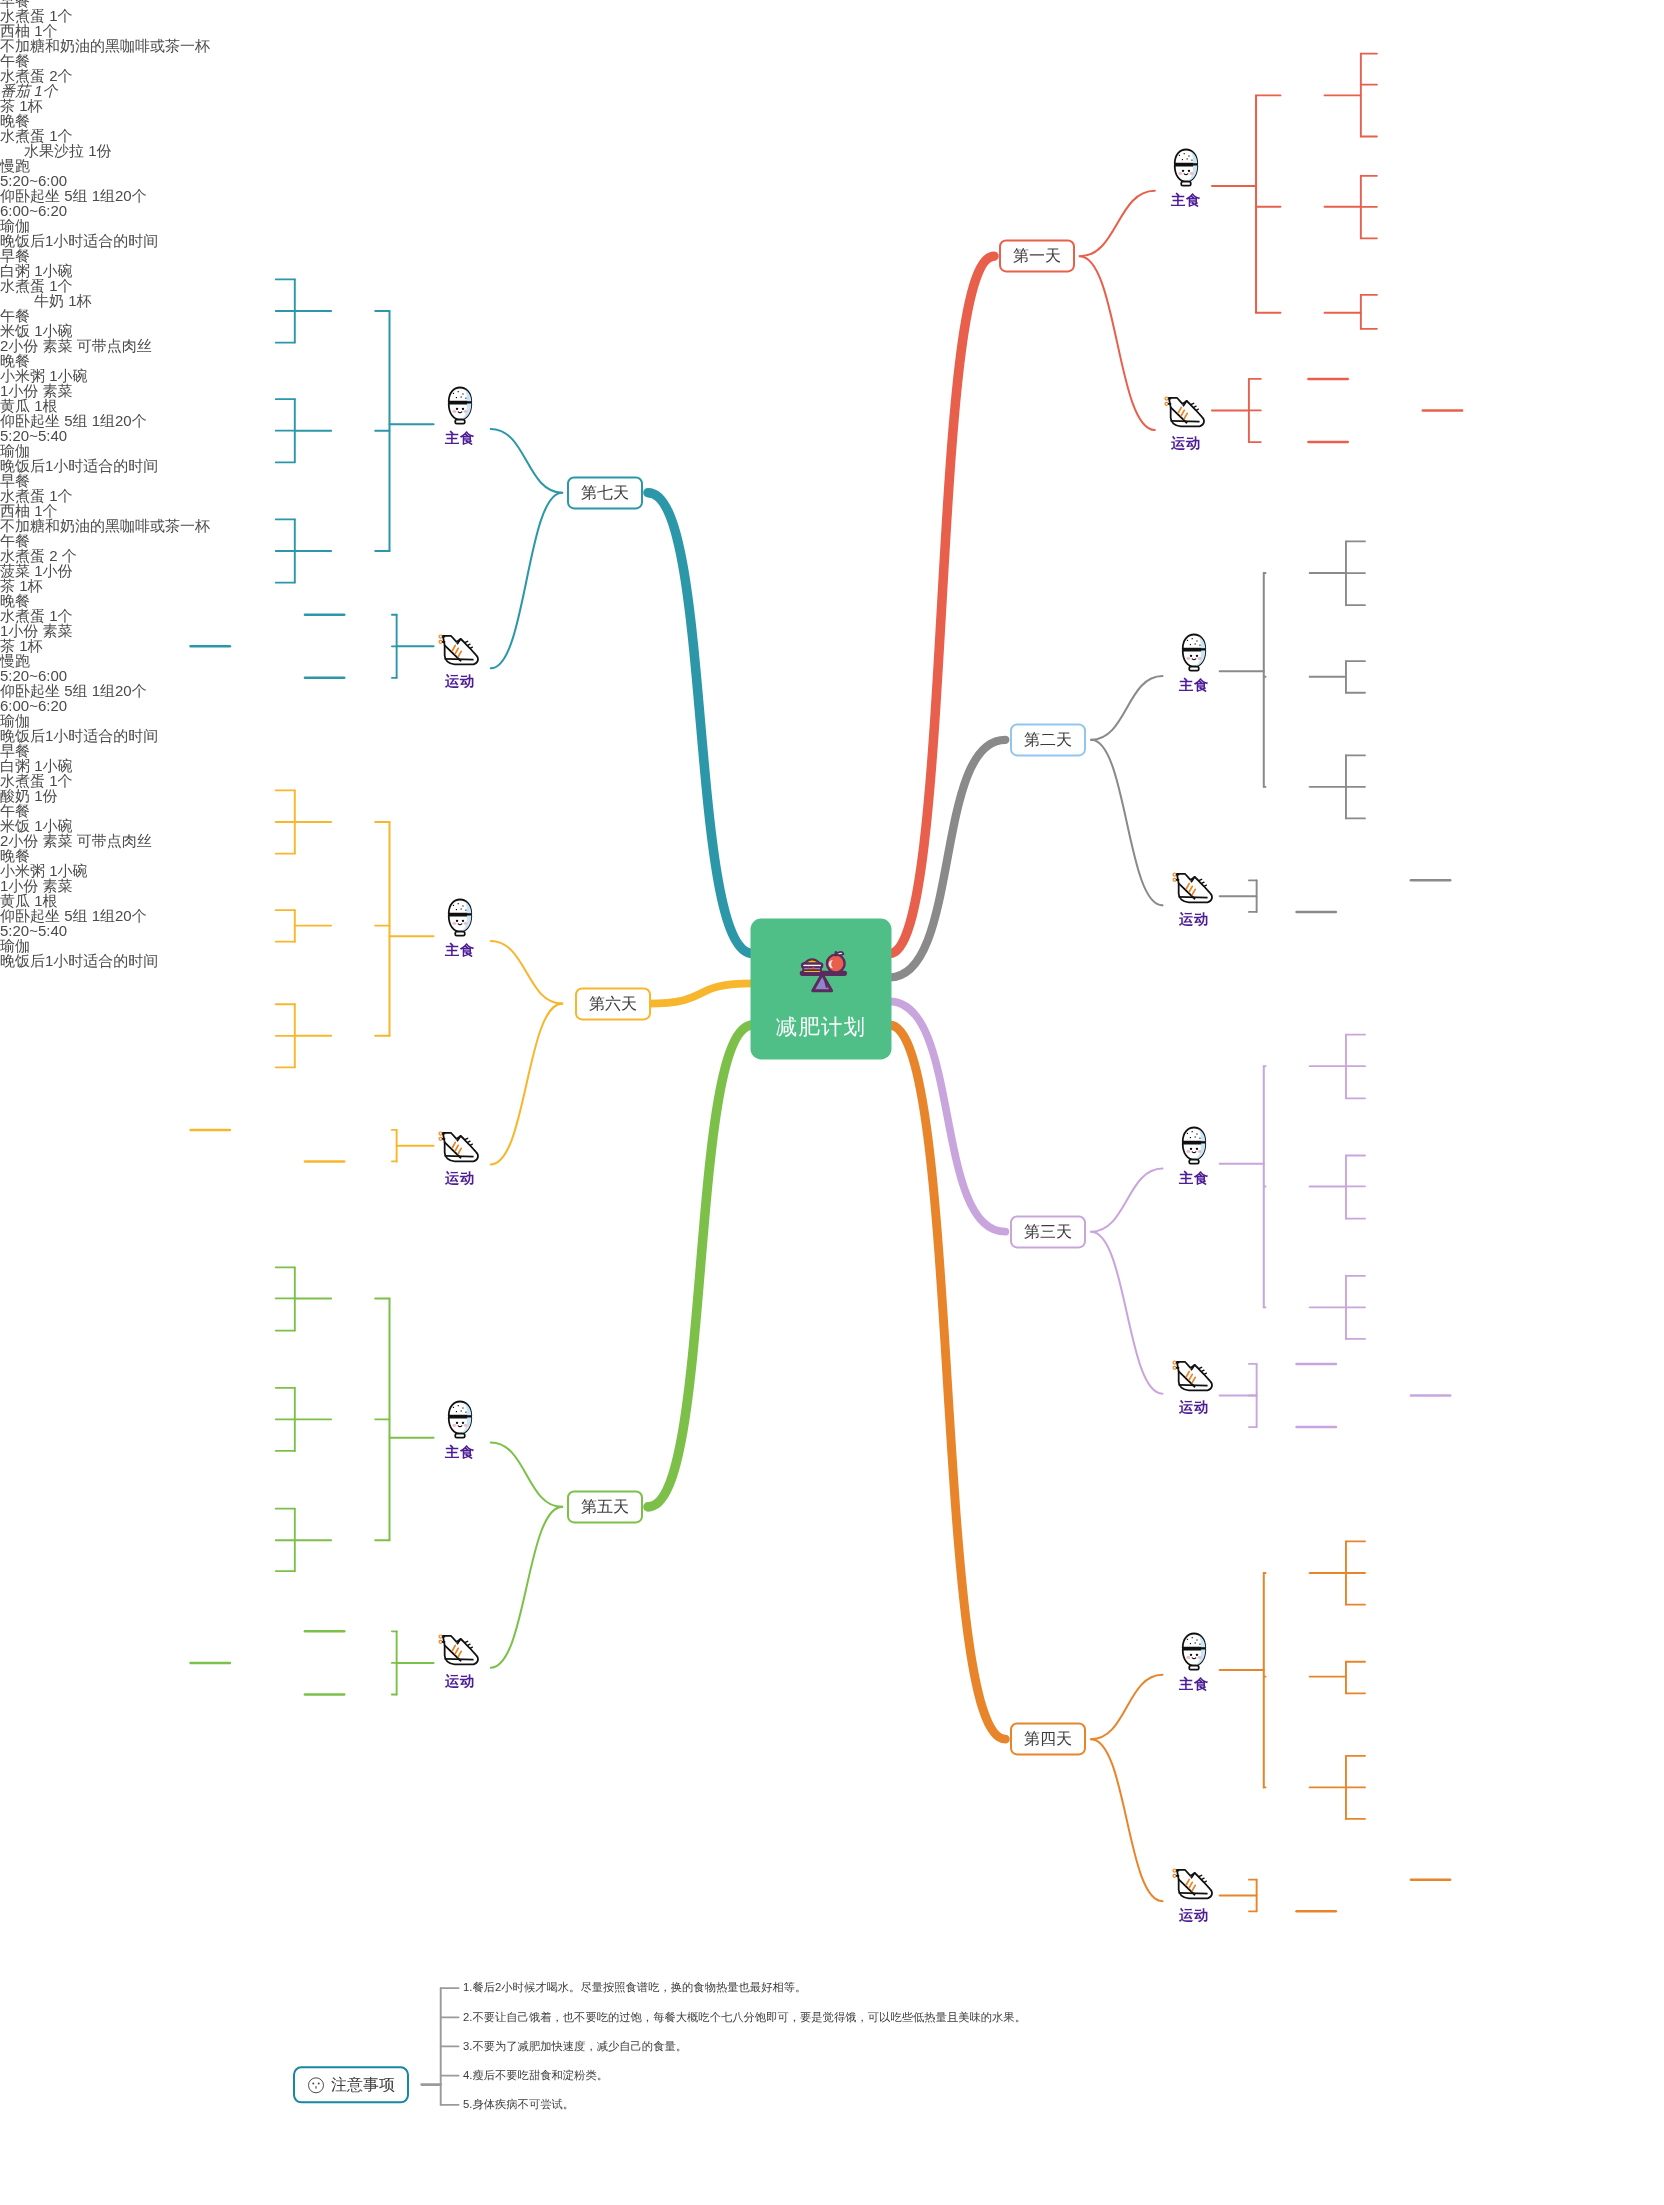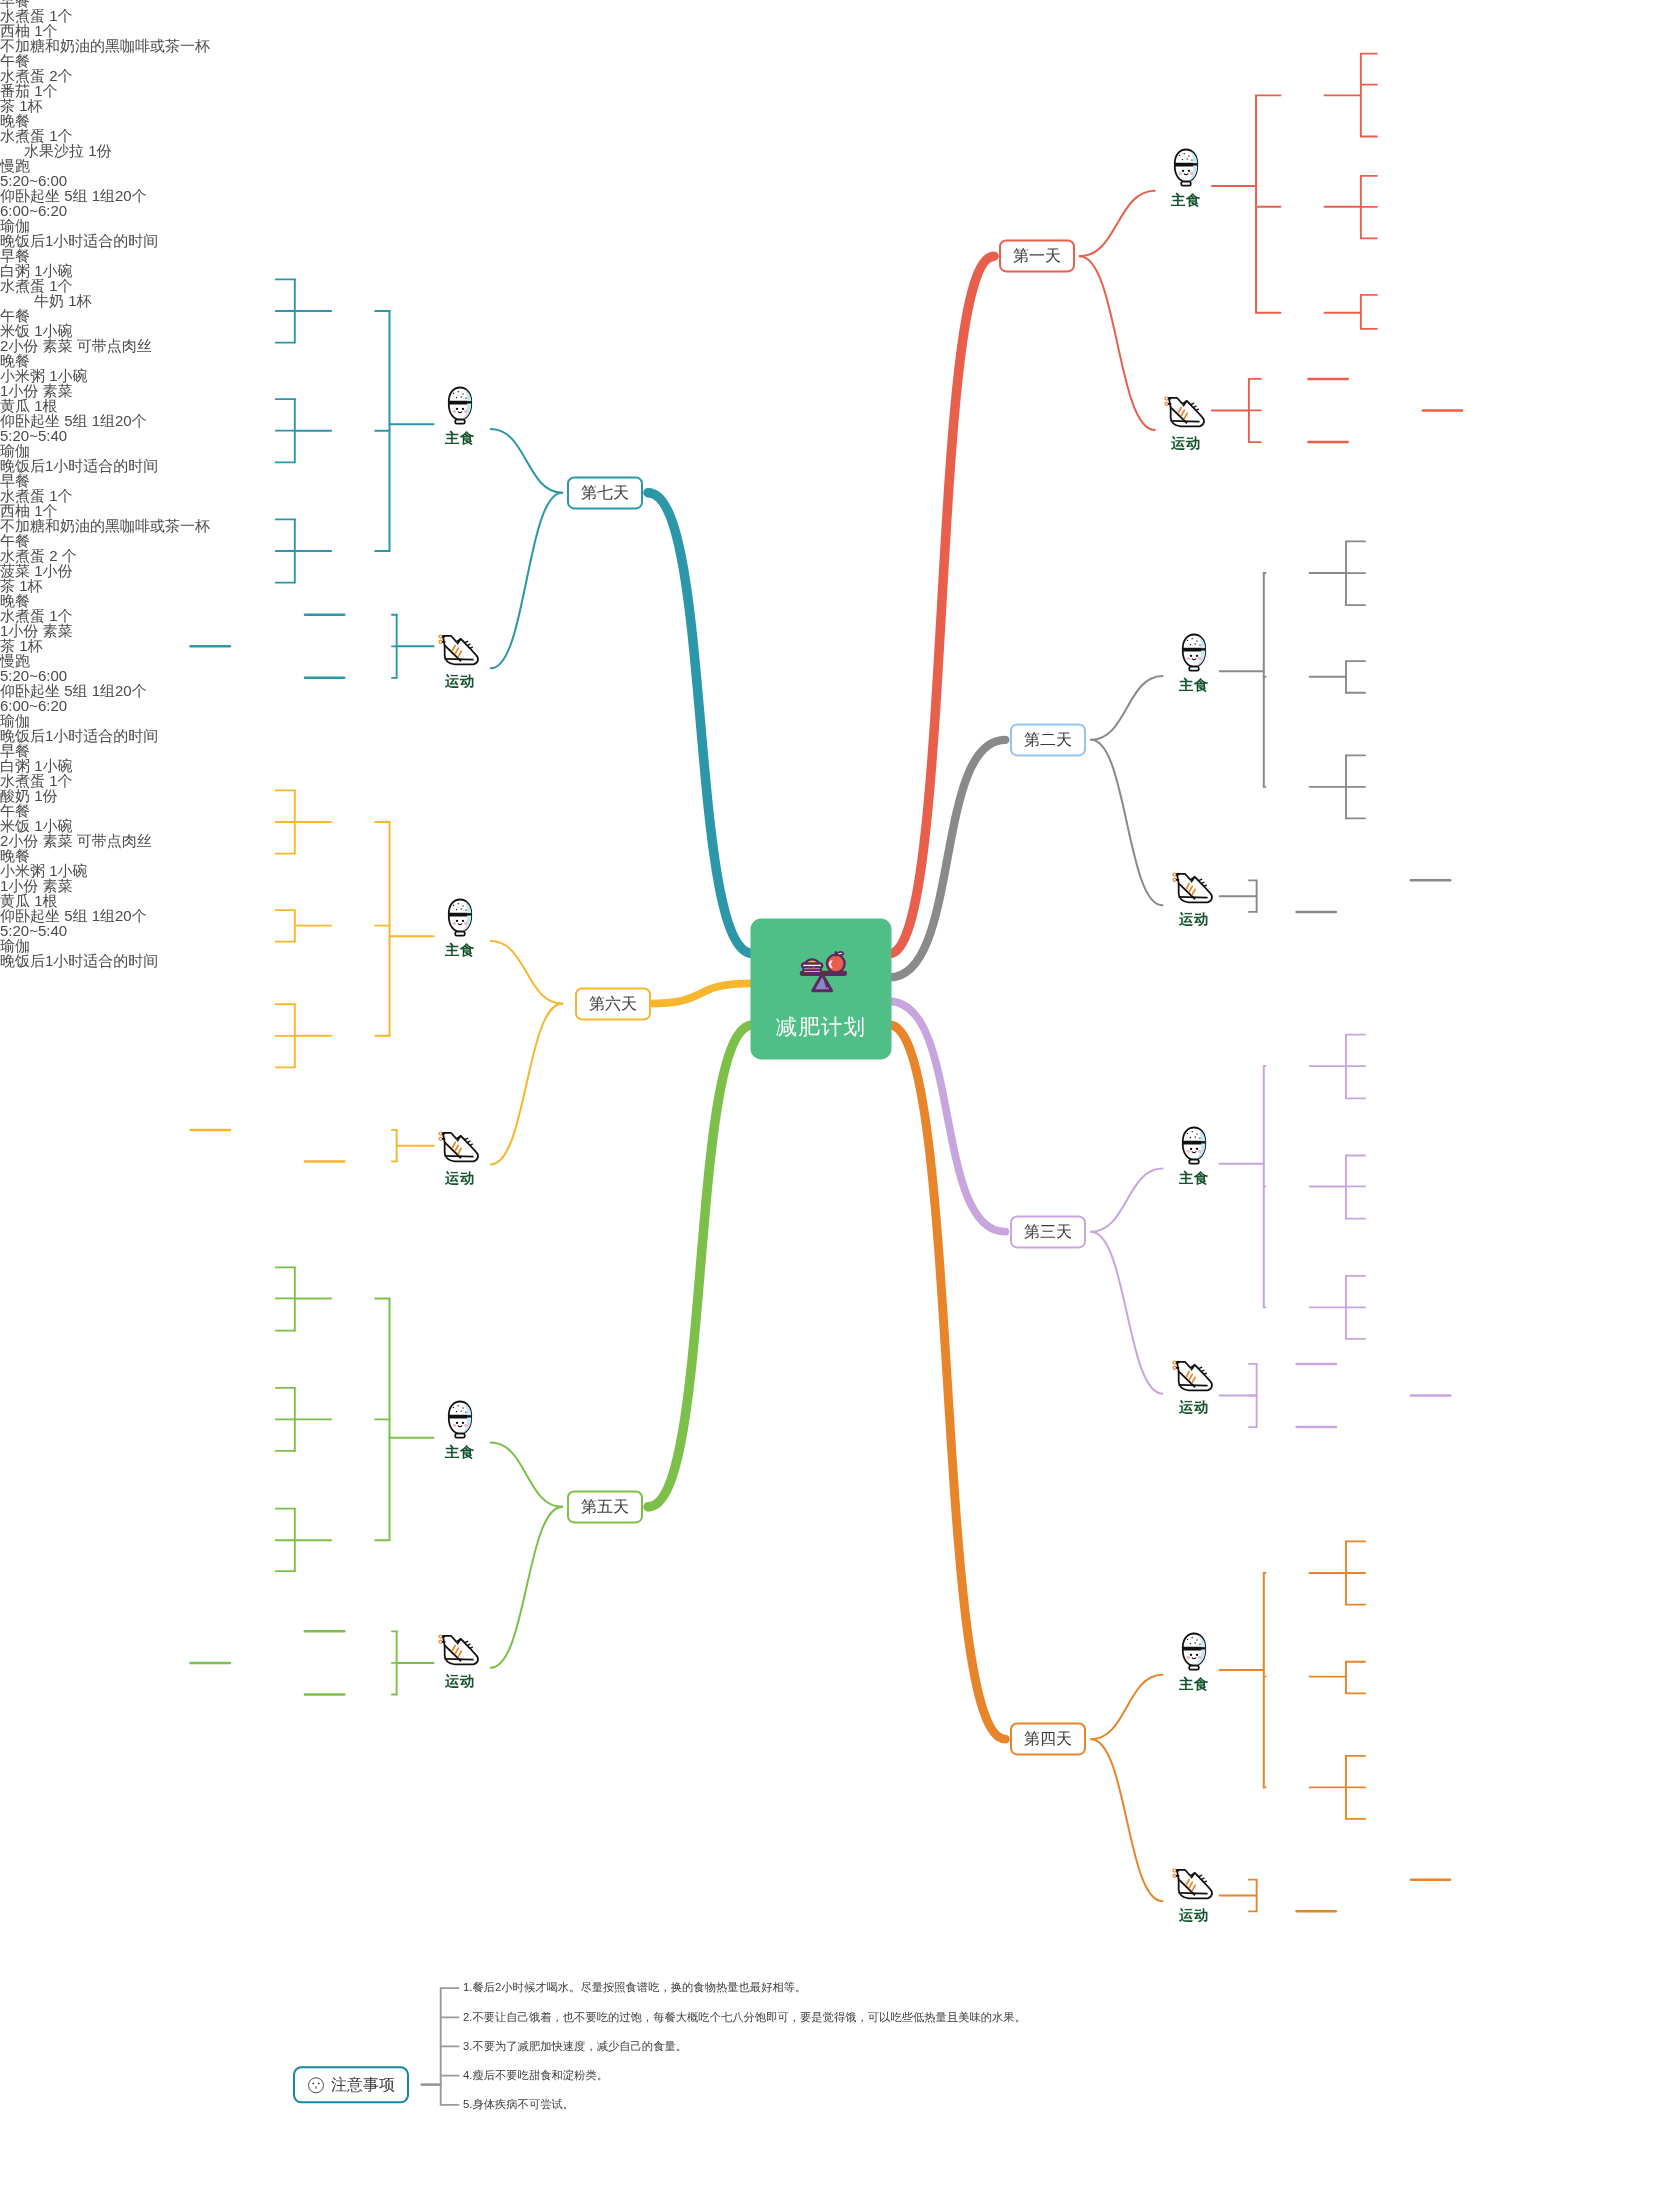--- a/index.html
+++ b/index.html
@@ -10,21 +10,21 @@
   
   .leaf{font-size:15px;color:#4a4a4a;line-height:1;}
   .leaf.r{transform:translate(0,-50%);}
 
   
   .meal{font-size:15px;color:#4a4a4a;line-height:1;}
   .meal.r{transform:translate(0,-50%);}
 
   
   .cat{position:absolute;transform:translate(-50%,-50%);text-align:center;}
-  .cat .catlabel{font-size:14.3px;font-weight:bold;color:#14532d;margin-top:2.4px;letter-spacing:0.6px;}
+  .cat .catlabel{font-size:14.3px;font-weight:bold;color:#4c1d95;margin-top:2.4px;letter-spacing:0.6px;}
   .cat svg{display:block;margin:0 auto;}
 
   
   .daybox{position:absolute;transform:translate(-50%,-50%);
      border:2.4px solid #ccc;border-radius:7.1px;background:#fff;
      padding:6.6px 12px;font-size:16px;color:#3c3c3c;line-height:1;}
 
   
   #center{position:absolute;transform:translate(-50%,-50%);
      width:141px;height:141px;border-radius:10.7px;
@@ -259,21 +259,21 @@
       <path d="M 740 3485 C 755 3485, 755 3485, 770 3485" stroke="#9a9a9a" stroke-width="3" fill="none" stroke-linecap="round"></path>
       <path d="M 740 3534 C 755 3534, 755 3534, 770 3534" stroke="#9a9a9a" stroke-width="3" fill="none" stroke-linecap="round"></path>
     </svg>
   <div id="nodes">
       <div class="meal r" style="left: 1287px; top: 95px;">早餐</div>
       <div class="leaf r" style="left: 1382px; top: 54px;">水煮蛋 1个</div>
       <div class="leaf r" style="left: 1382px; top: 85px;">西柚 1个</div>
       <div class="leaf r" style="left: 1382px; top: 136px;">不加糖和奶油的黑咖啡或茶一杯</div>
       <div class="meal r" style="left: 1287px; top: 207px;">午餐</div>
       <div class="leaf r" style="left: 1382px; top: 176px;">水煮蛋 2个</div>
-      <div class="leaf r" style="left: 1382px; top: 207px;">番茄 1个</div>
+      <div class="leaf r" style="left: 1382px; top: 207px; font-style: italic;">番茄 1个</div>
       <div class="leaf r" style="left: 1382px; top: 238px;">茶 1杯</div>
       <div class="meal r" style="left: 1287px; top: 313px;">晚餐</div>
       <div class="leaf r" style="left: 1382px; top: 295px;">水煮蛋 1个</div>
       <div class="leaf r" style="left: 1382px; top: 329px; margin-left: 24px;">水果沙拉 1份</div>
       <div class="meal r" style="left: 1266px; top: 379px;">慢跑</div>
       <div class="leaf r" style="left: 1359px; top: 379px;">5:20~6:00</div>
       <div class="meal r" style="left: 1266px; top: 410px;">仰卧起坐 5组 1组20个</div>
       <div class="leaf r" style="left: 1473px; top: 410px;">6:00~6:20</div>
       <div class="meal r" style="left: 1266px; top: 442px;">瑜伽</div>
       <div class="leaf r" style="left: 1359px; top: 442px;">晚饭后1小时适合的时间</div>

